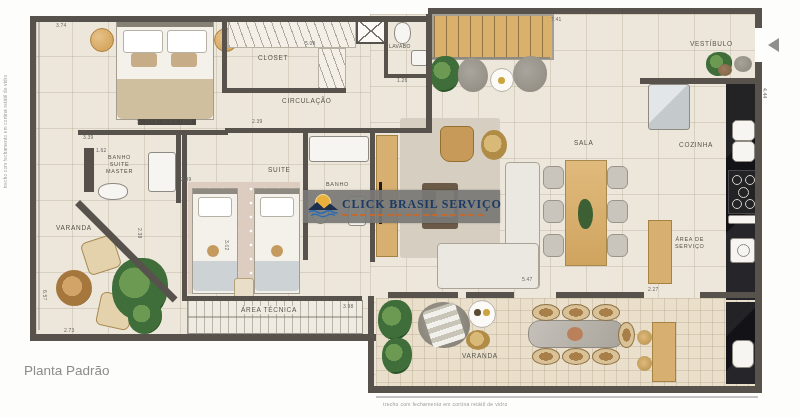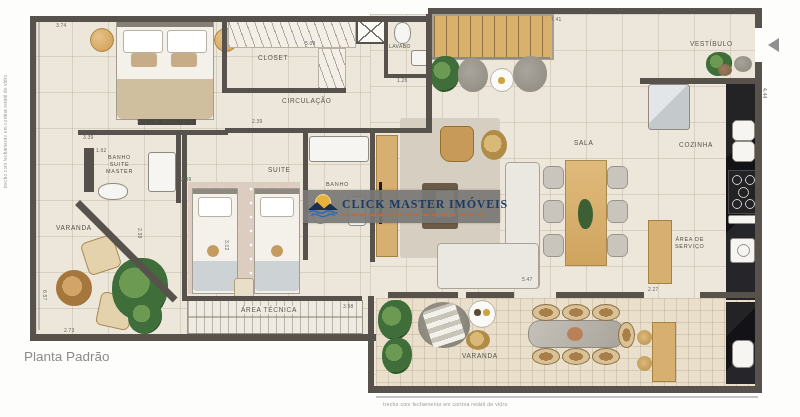--- a/index.html
+++ b/index.html
@@ -47,21 +47,21 @@
   
   .wm{position:absolute;left:303px;top:190px;width:197px;height:33px;z-index:9;
     background:rgba(120,120,118,.92);display:flex;align-items:center;padding-left:4px;box-sizing:border-box;
     box-shadow:0 0 2px rgba(0,0,0,.25);}
   .wm-title{font-family:"Liberation Serif",serif;font-weight:bold;font-size:12px;
     color:var(--brand-navy);letter-spacing:.8px;white-space:nowrap;}
   .wm-tag{margin-top:2px;height:2.5px;width:142px;
     background:repeating-linear-gradient(90deg,var(--brand-tagline) 0 6px,transparent 6px 9px);}
   .caption{position:absolute;color:#9a9a98;font-size:5px;z-index:7;letter-spacing:.3px;}
   .vtext{writing-mode:vertical-rl;transform:rotate(180deg);}
-  .page-title{position:absolute;left:24px;top:349px;font-size:13.5px;color:var(--title-gray);z-index:7;}
+  .page-title{position:absolute;left:24px;top:363px;font-size:13.5px;color:var(--title-gray);z-index:7;}
   .shaft{position:absolute;z-index:3;background:#fbfaf7;border:2px solid var(--wall);
     background-image:linear-gradient(to top right,transparent calc(50% - .7px),#77736b calc(50% - .7px) calc(50% + .7px),transparent 0),
       linear-gradient(to bottom right,transparent calc(50% - .7px),#77736b calc(50% - .7px) calc(50% + .7px),transparent 0);}
   .arrow-left{position:absolute;width:0;height:0;border-top:7px solid transparent;border-bottom:7px solid transparent;
     border-right:11px solid #8f8f8f;z-index:7;}
   .sofa{position:absolute;z-index:2;background:#ebe8e1;border:1px solid #aaa498;}
   .rug{position:absolute;z-index:1;}
 </style>
 </head>
 <body>
@@ -275,21 +275,21 @@
 
   <div class="wm">
     <svg width="32" height="27" viewBox="0 0 32 27" style="flex:0 0 auto;">
       <circle cx="16" cy="9" r="7.5" fill="#e8b13c"></circle>
       <circle cx="16" cy="9" r="7.5" fill="none" stroke="#f6dfa5" stroke-width="1"></circle>
       <path d="M1 17 L10 9 L17 15.5 L23 10.5 L31 17 Z" fill="#1d2f4e"></path>
       <path d="M2 19 q4 -2.5 8 0 t8 0 t8 0 t4 0" stroke="#2e6cb0" stroke-width="1.6" fill="none"></path>
       <path d="M4 22.5 q4 -2.5 8 0 t8 0 t8 0" stroke="#2e6cb0" stroke-width="1.4" fill="none"></path>
     </svg>
     <div style="margin-left:3px;">
-      <div class="wm-title">CLICK MASTER IMÓVEIS</div>
+      <div class="wm-title">CLICK BRASIL SERVIÇO</div>
       <div class="wm-tag"></div>
     </div>
   </div>
 
   <div class="caption vtext" style="left:3px;top:28px;height:160px;font-size:4.5px;">trecho com fechamento em cortina retátil de vidro</div>
   <div class="caption" style="left:383px;top:401px;">trecho com fechamento em cortina retátil de vidro</div>
   <div class="page-title">Planta Padrão</div>
 
 </div>
 

